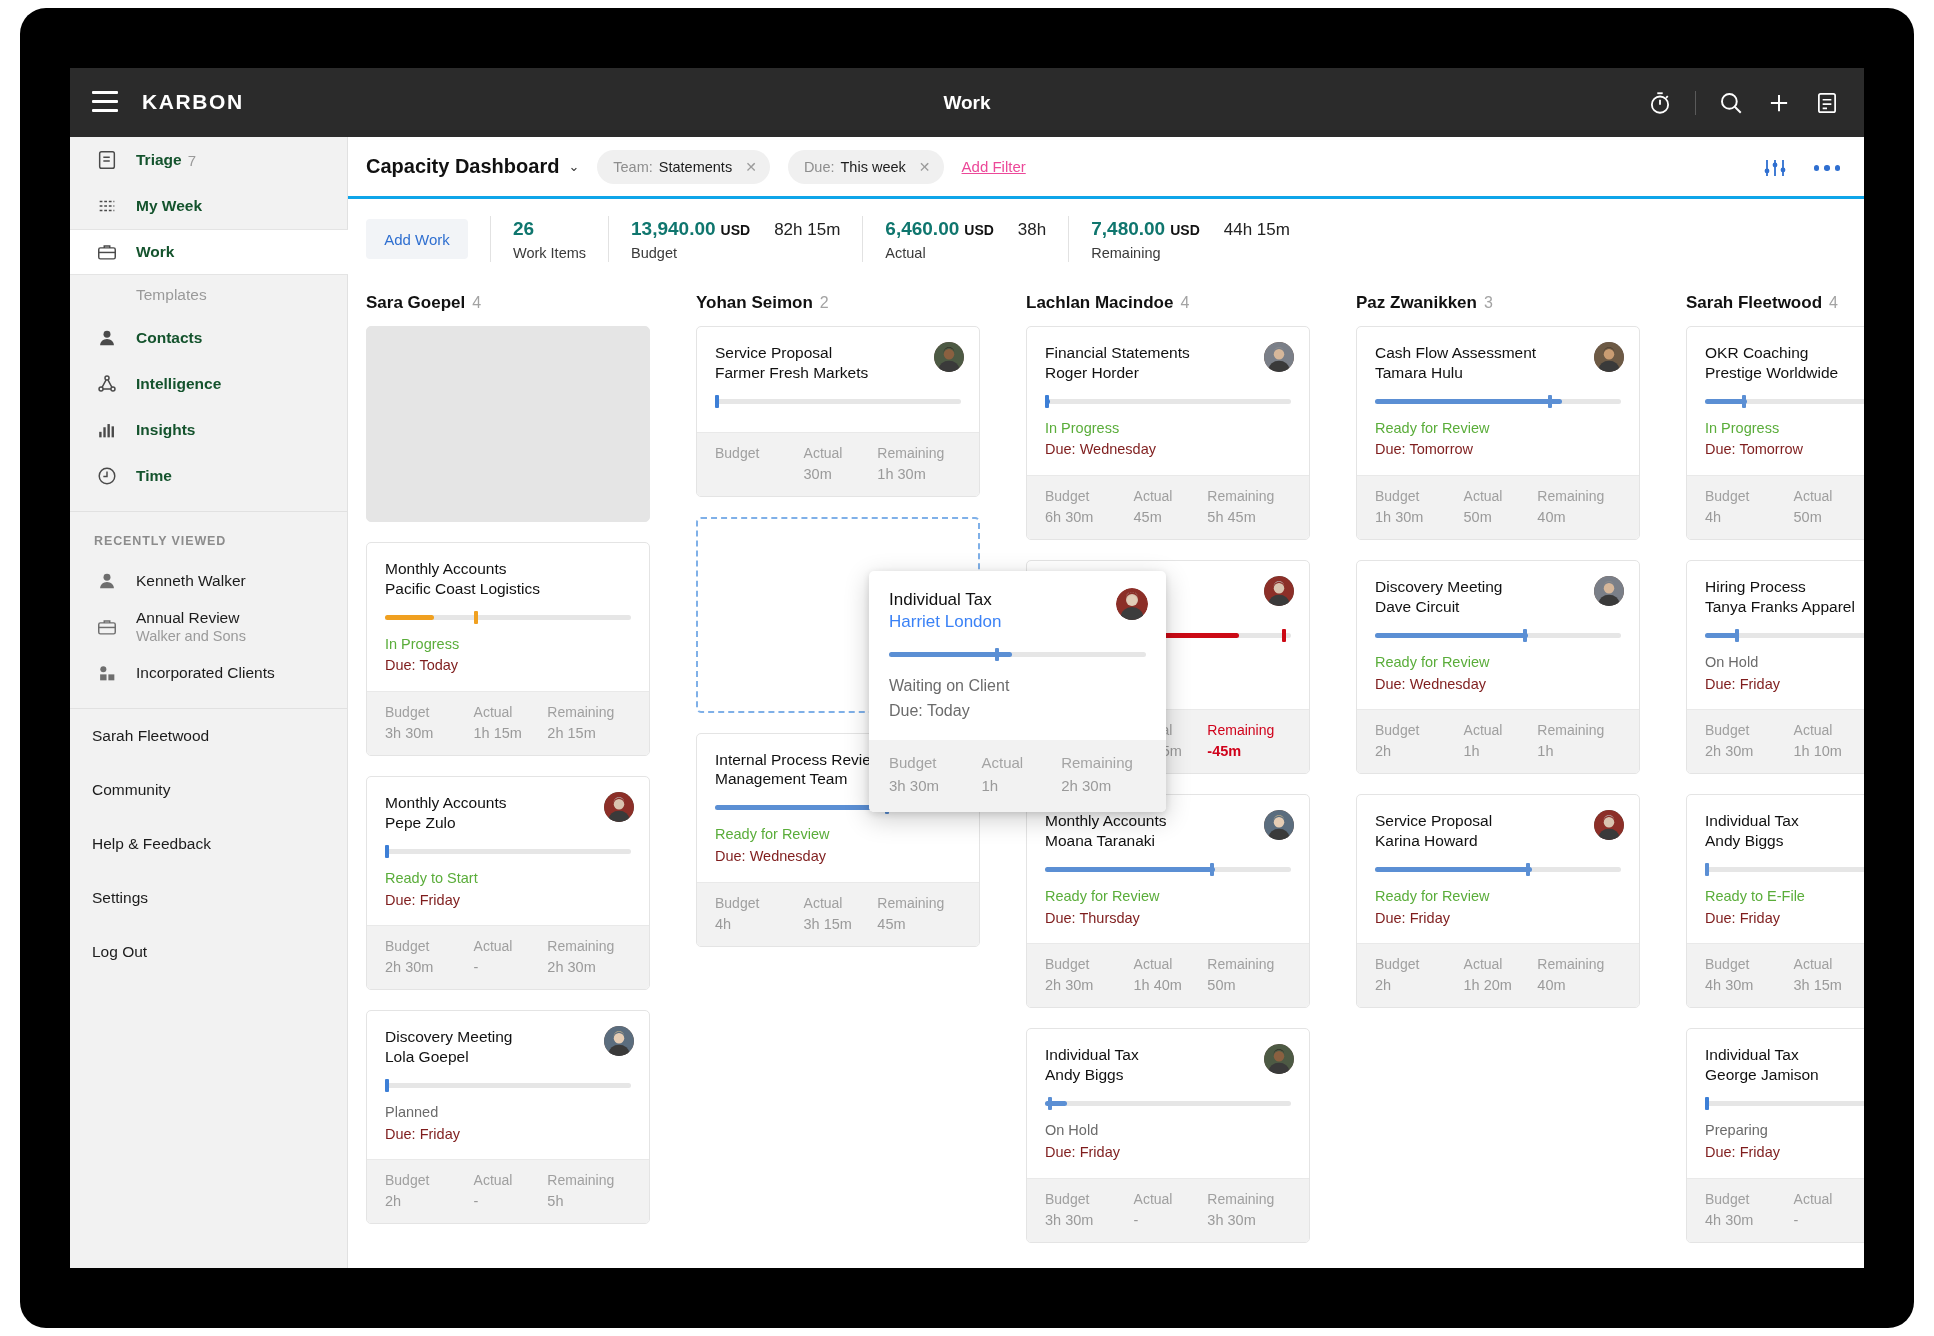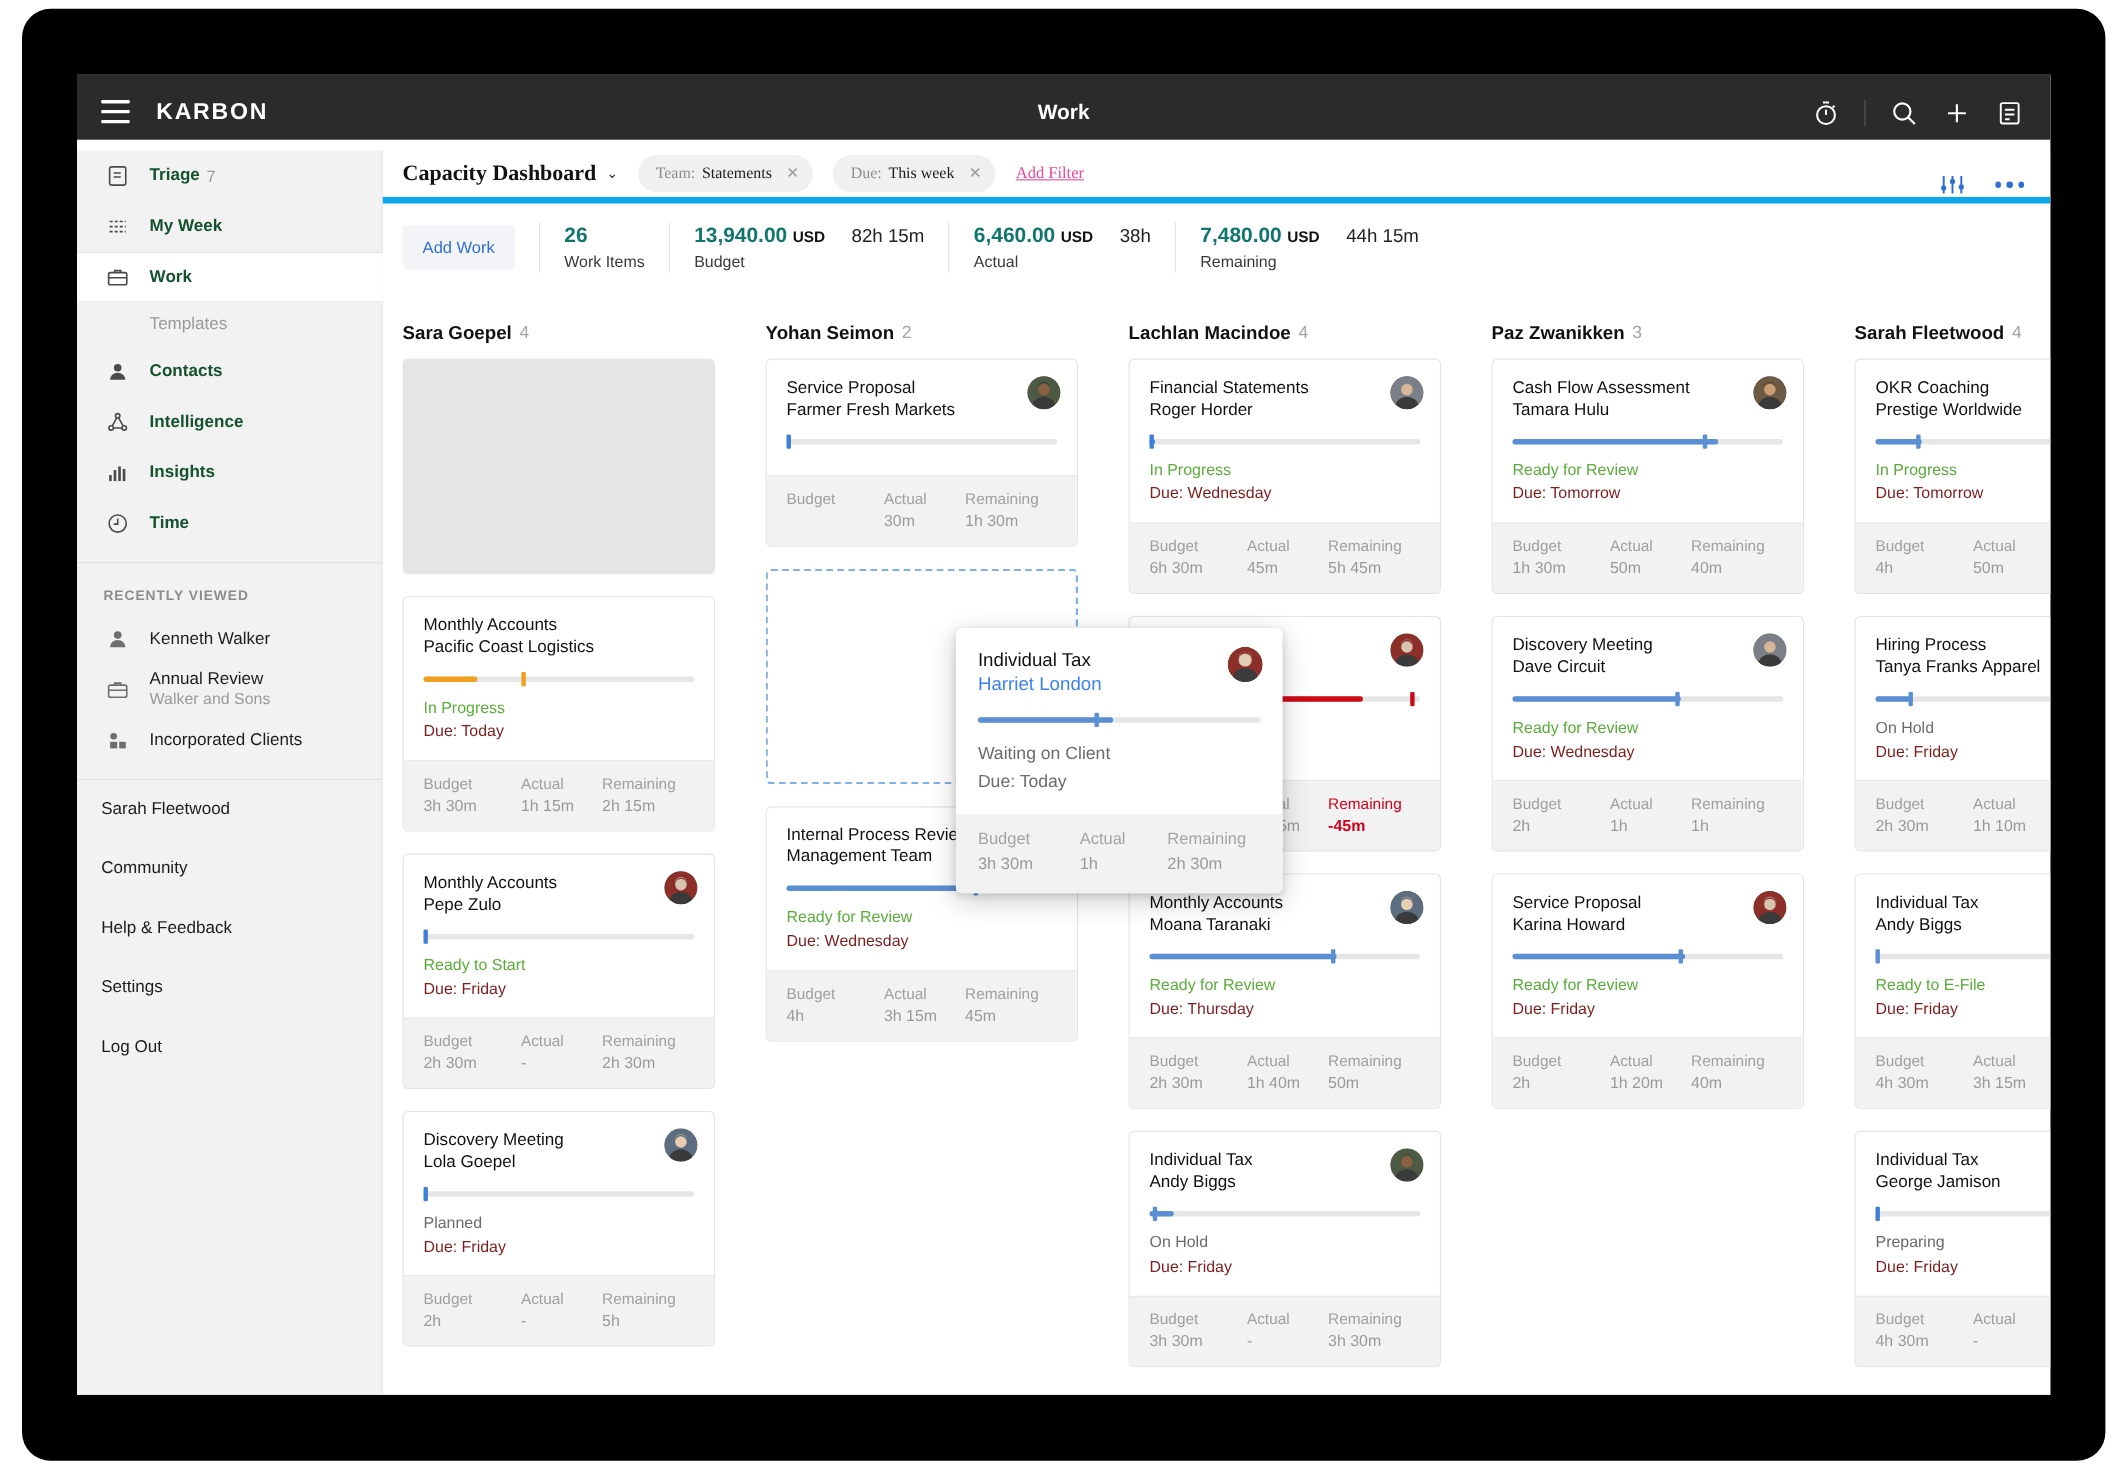--- a/index.html
+++ b/index.html
@@ -28,21 +28,21 @@
     position: absolute;
     left: 70px; top: 68px;
     width: 1794px; height: 1200px;
     background: #ffffff;
     overflow: hidden;
   }
 
   
   .topbar {
     position: absolute; left: 0; top: 0;
-    width: 1794px; height: 59px;
+    width: 1794px; height: 69px;
     background: #2b2b2b;
     color: #ffffff;
   }
   .hamburger {
     position: absolute; left: 22px; top: 23px;
     width: 26px; height: 22px; cursor: pointer;
   }
   .hamburger span {
     display: block; width: 26px; height: 2.6px;
     background: #ffffff; margin-bottom: 6.5px; border-radius: 1px;
@@ -111,23 +111,23 @@
     padding-left: 22px; font-size: 15.5px; color: #1c1c1c; cursor: pointer;
   }
 
   
   .main {
     position: absolute; left: 278px; top: 69px;
     width: 1516px; height: 1131px;
     background: #ffffff;
   }
   .filterbar {
-    position: relative; height: 48px;
-    border-bottom: 6px solid #0ea5e9;
-    display: flex; align-items: center; padding-left: 18px; font-family: Liberation Serif, serif;
+    position: relative; height: 62px;
+    border-bottom: 3px solid #0ea5e9;
+    display: flex; align-items: center; padding-left: 18px;
   }
   .view-title { font-size: 20px; font-weight: bold; color: #111; }
   .caret { margin-left: 9px; font-size: 13px; color: #333; }
   .chip {
     margin-left: 18px; height: 34px; border-radius: 17px;
     background: #f0f0f0; display: flex; align-items: center;
     padding: 0 13px 0 16px; font-size: 14.5px; cursor: pointer;
   }
   .chip .k { color: #8e8e8e; margin-right: 6px; }
   .chip .v { color: #1c1c1c; }

